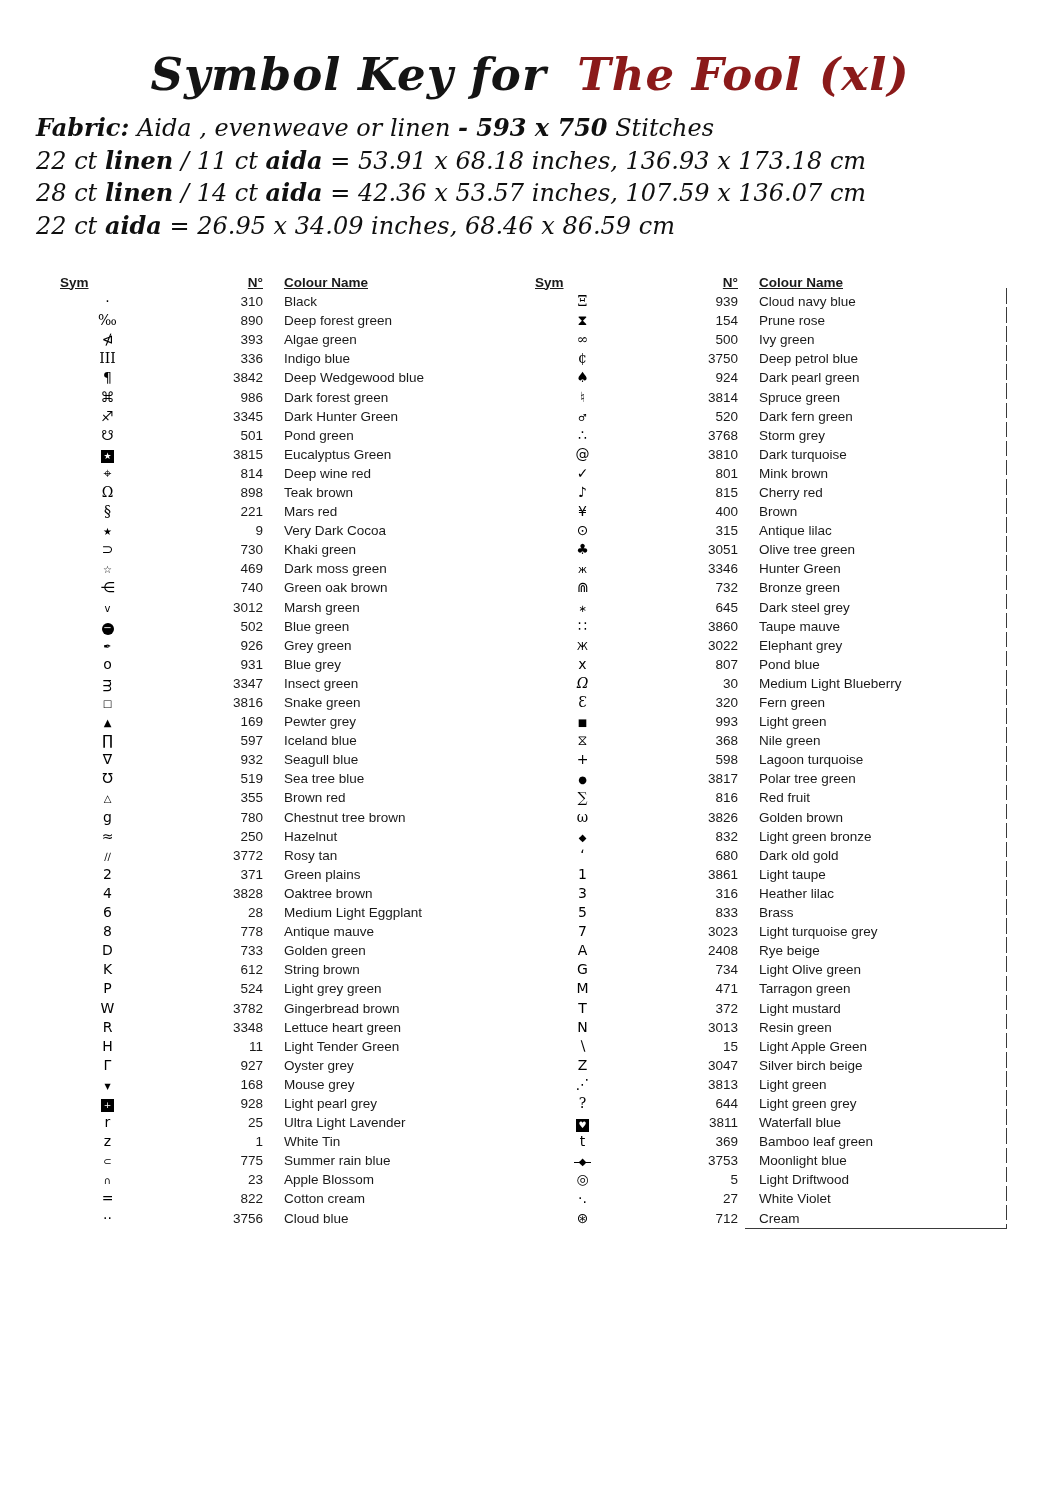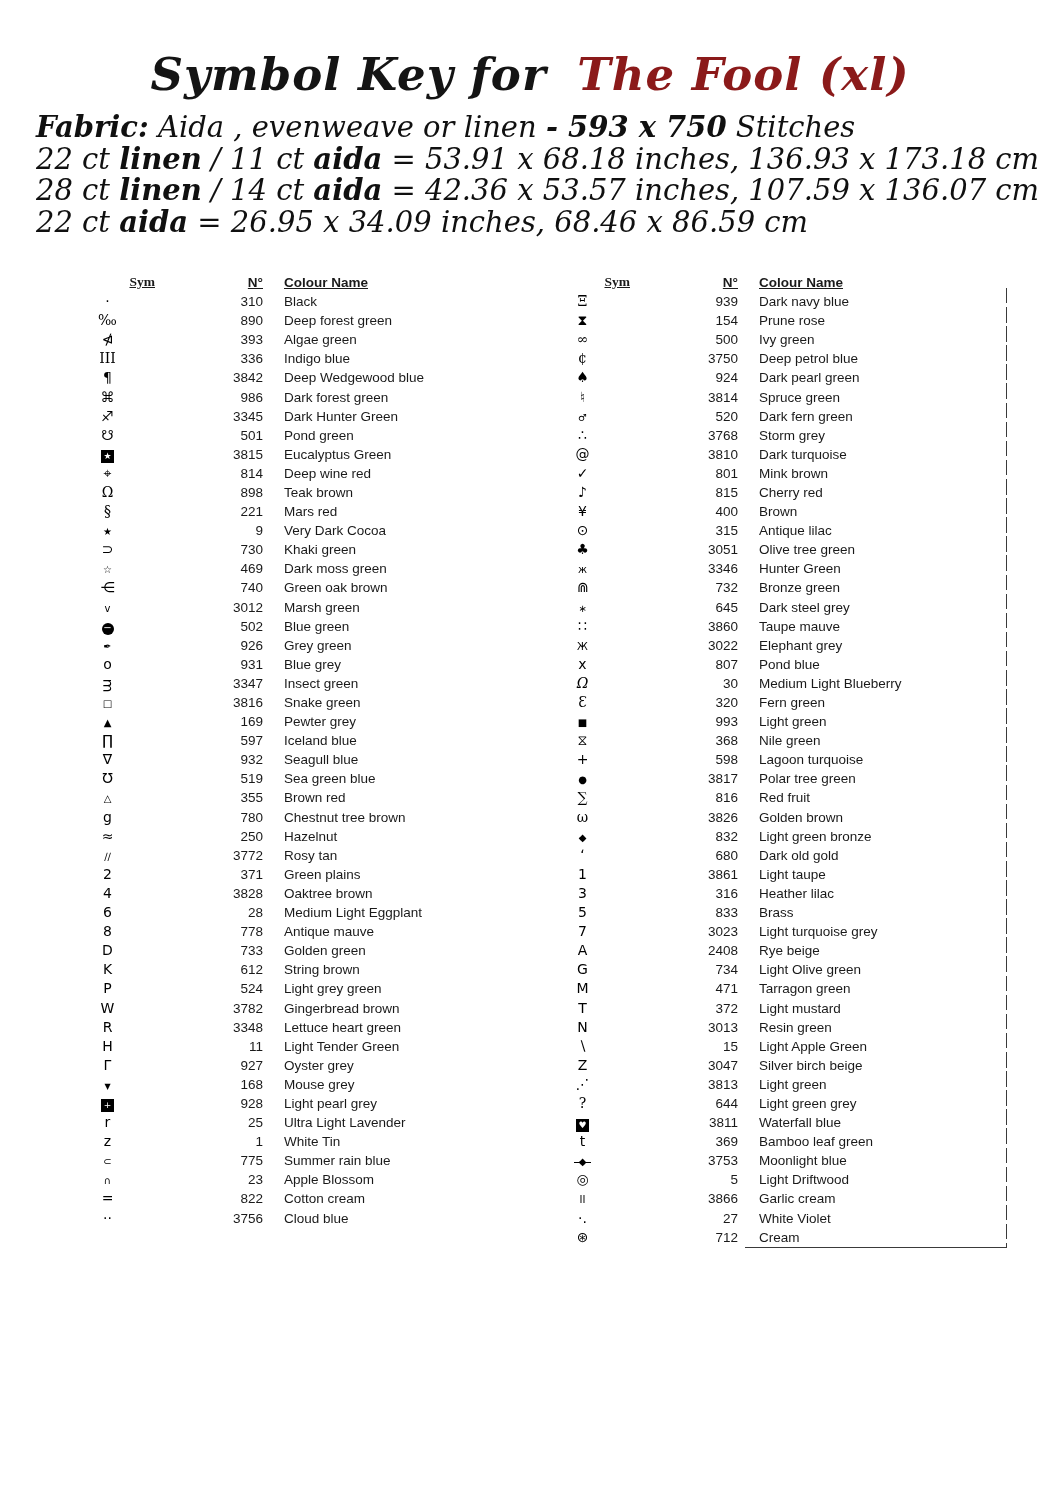--- a/index.html
+++ b/index.html
@@ -8,34 +8,34 @@
 
   
   .title{position:absolute;top:50px;left:0;width:100%;text-align:center;
          font-family:"DejaVu Serif","Liberation Serif",serif;font-style:italic;font-weight:bold;
          font-size:45px;line-height:1.1;letter-spacing:1px;white-space:nowrap;}
   .title .title-name{margin-left:14px;}
 
   
   .fabric{position:absolute;left:36px;top:112px;
           font-family:"DejaVu Serif","Liberation Serif",serif;font-style:italic;
-          font-size:29px;line-height:31.5px;color:#101010;white-space:nowrap;}
+          font-size:24px;line-height:31.5px;color:#101010;white-space:nowrap;}
   .fabric b{font-weight:bold;}
 
   
   .tbl{position:absolute;top:272px;font-size:13.5px;color:#1a1a1a;}
   .tbl-left{left:60px;width:452px;}
   .tbl-right{left:535px;width:472px;}
   .row{display:flex;align-items:center;height:19.1px;}
   .row.head{height:20px;font-weight:bold;}
   .row.head span{text-decoration:underline;}
   .c-sym{width:95px;text-align:center;flex:0 0 auto;}
   .c-num{width:108px;text-align:right;flex:0 0 auto;}
   .c-name{margin-left:21px;flex:1;text-align:left;white-space:nowrap;}
-  .head .c-sym{text-align:right;font-family:Liberation Serif, serif;}
+  .head .c-sym{text-align:left;}
 
   
   .sym{display:inline-block;font-family:"DejaVu Sans","Liberation Sans",sans-serif;
        font-size:14px;line-height:15px;color:#000;}
   .s-serif{font-family:"DejaVu Serif","Liberation Serif",serif;}
   .s-ital{font-style:italic;}
   .s-sm{font-size:10px;line-height:11px;}
   .s-xs{font-size:8px;line-height:9px;}
   .s-inv{width:13px;height:13px;background:#000;color:#fff;font-size:9px;line-height:13px;
          text-align:center;vertical-align:-2px;}
@@ -196,21 +196,21 @@
           <span class="c-name">Iceland blue</span>
         </div>
         <div class="row">
           <span class="c-sym"><span class="sym">∇</span></span>
           <span class="c-num">932</span>
           <span class="c-name">Seagull blue</span>
         </div>
         <div class="row">
           <span class="c-sym"><span class="sym">Ʊ</span></span>
           <span class="c-num">519</span>
-          <span class="c-name">Sea green blue</span>
+          <span class="c-name">Sea tree blue</span>
         </div>
         <div class="row">
           <span class="c-sym"><span class="sym s-sm">△</span></span>
           <span class="c-num">355</span>
           <span class="c-name">Brown red</span>
         </div>
         <div class="row">
           <span class="c-sym"><span class="sym">g</span></span>
           <span class="c-num">780</span>
           <span class="c-name">Chestnut tree brown</span>
@@ -326,21 +326,21 @@
   <div class="tbl tbl-right">
     <div class="row head">
       <span class="c-sym">Sym</span>
       <span class="c-num">N°</span>
       <span class="c-name">Colour Name</span>
     </div>
     <div class="rows" id="rows-right">
         <div class="row">
           <span class="c-sym"><span class="sym s-serif">Ξ</span></span>
           <span class="c-num">939</span>
-          <span class="c-name">Dark navy blue</span>
+          <span class="c-name">Cloud navy blue</span>
         </div>
         <div class="row">
           <span class="c-sym"><span class="sym">⧗</span></span>
           <span class="c-num">154</span>
           <span class="c-name">Prune rose</span>
         </div>
         <div class="row">
           <span class="c-sym"><span class="sym s-serif">∞</span></span>
           <span class="c-num">500</span>
           <span class="c-name">Ivy green</span>
@@ -557,25 +557,20 @@
         </div>
         <div class="row">
           <span class="c-sym"><span class="sym s-sm s-hbar">◆</span></span>
           <span class="c-num">3753</span>
           <span class="c-name">Moonlight blue</span>
         </div>
         <div class="row">
           <span class="c-sym"><span class="sym">◎</span></span>
           <span class="c-num">5</span>
           <span class="c-name">Light Driftwood</span>
-        </div>
-        <div class="row">
-          <span class="c-sym"><span class="sym s-sm">II</span></span>
-          <span class="c-num">3866</span>
-          <span class="c-name">Garlic cream</span>
         </div>
         <div class="row">
           <span class="c-sym"><span class="sym">·.</span></span>
           <span class="c-num">27</span>
           <span class="c-name">White Violet</span>
         </div>
         <div class="row">
           <span class="c-sym"><span class="sym">⊛</span></span>
           <span class="c-num">712</span>
           <span class="c-name">Cream</span>

